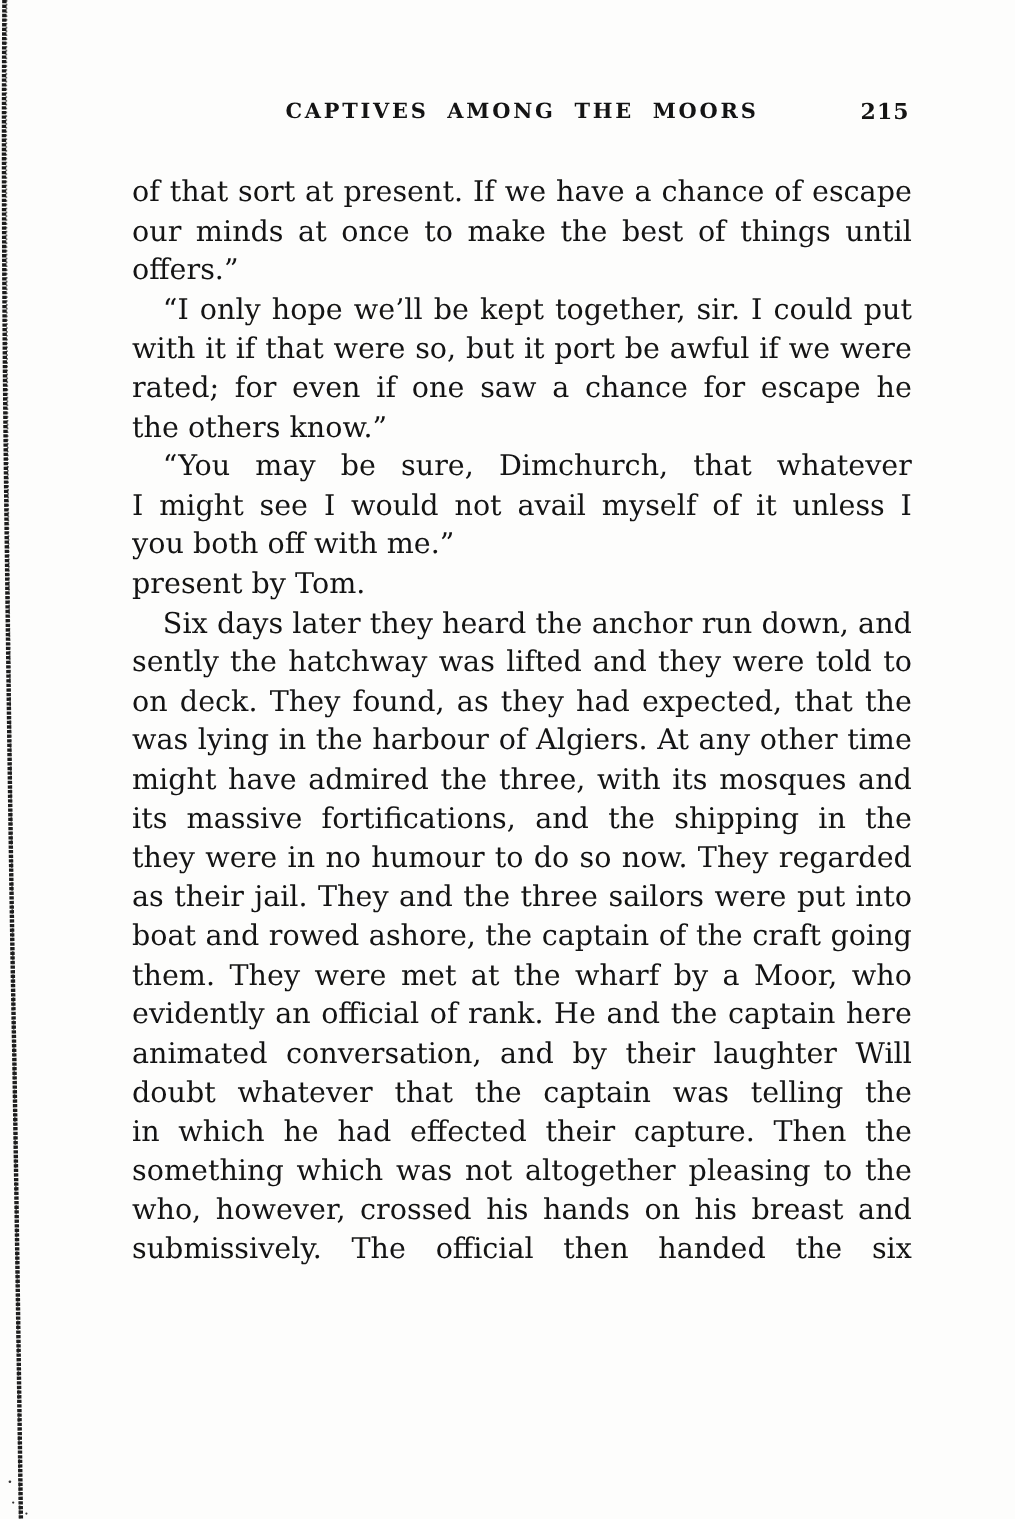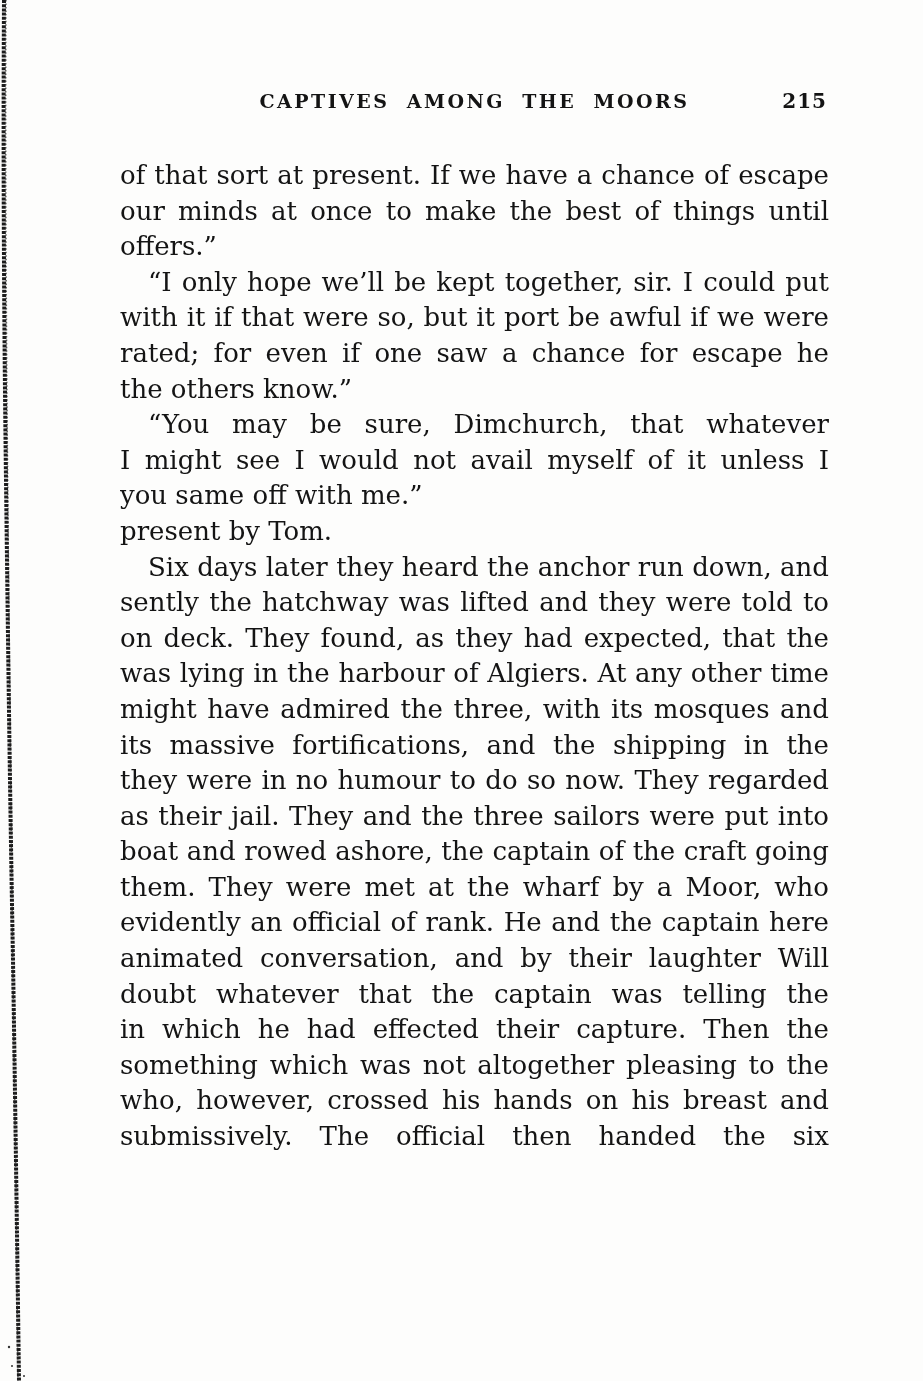--- a/index.html
+++ b/index.html
@@ -97,21 +97,21 @@
       <div class="para">
         <div class="line indent">“I only hope we’ll be kept together, sir.  I could put up</div>
         <div class="line">with it if that were so, but it port be awful if we were sepa-</div>
         <div class="line">rated; for even if one saw a chance for escape he could not let</div>
         <div class="line end">the others know.”</div>
       </div>
 
       <div class="para">
         <div class="line indent">“You may be sure, Dimchurch, that whatever opportunity</div>
         <div class="line">I might see I would not avail myself of it unless I could take</div>
-        <div class="line end">you same off with me.”</div>
+        <div class="line end">you both off with me.”</div>
       </div>
 
       <div class="para">
         <div class="line end">present by Tom.</div>
       </div>
 
       <div class="para">
         <div class="line indent">Six days later they heard the anchor run down, and pre-</div>
         <div class="line">sently the hatchway was lifted and they were told to come</div>
         <div class="line">on deck.  They found, as they had expected, that the craft</div>

